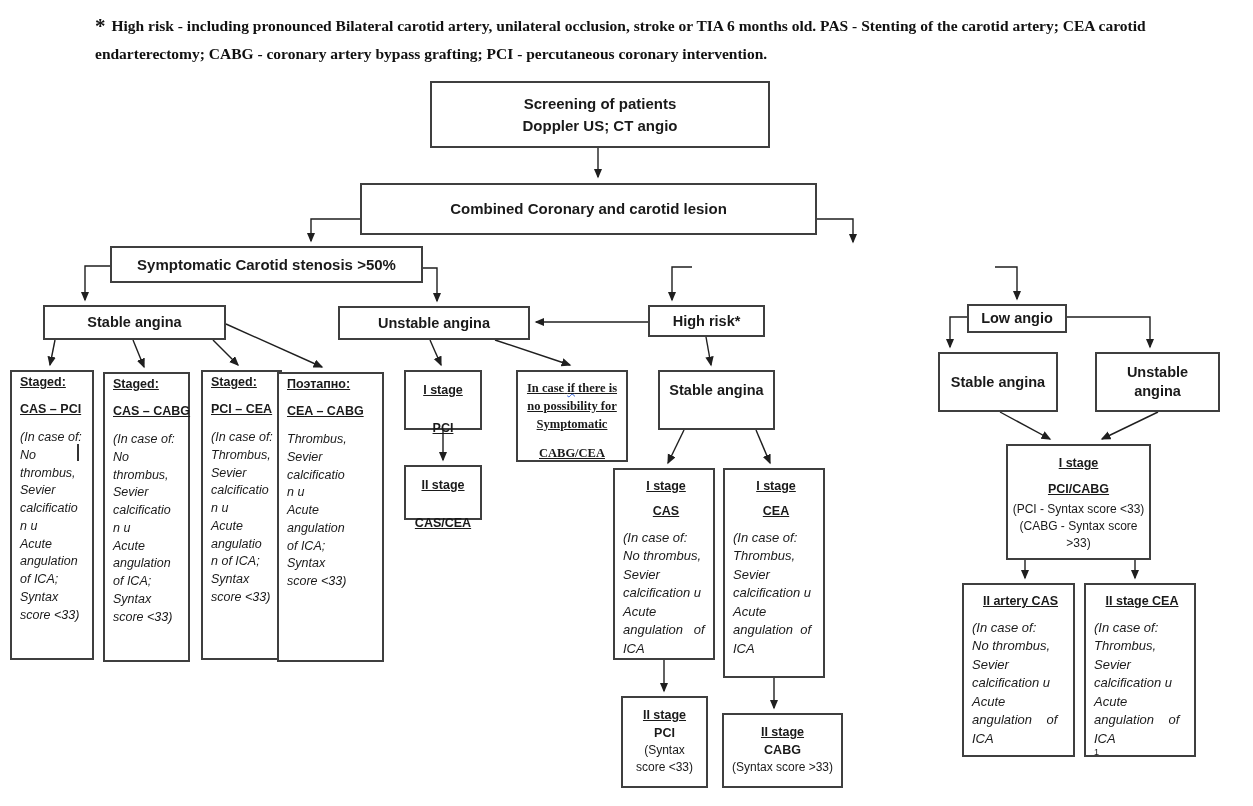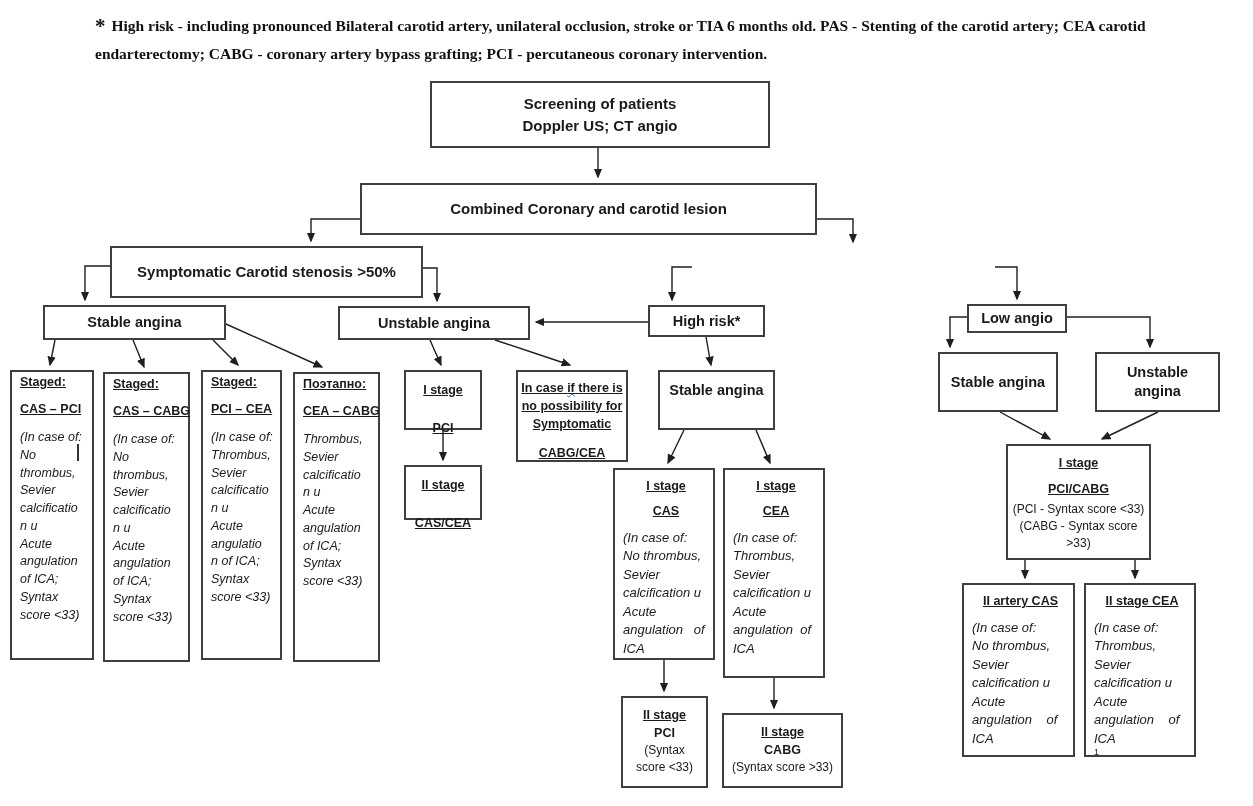--- a/index.html
+++ b/index.html
@@ -59,21 +59,21 @@
     line-height: 1.42;
     font-size: 12.5px;
   }
   .u { font-weight: bold; text-decoration: underline; }
 
   
   .stagebox { text-align: center; padding-top: 9px; font-size: 12.5px; }
   .stage-multiline { white-space: pre-line; line-height: 1.5; }
   .wavy { text-decoration: underline; text-decoration-style: wavy; text-decoration-color: #2a5bd7; text-decoration-thickness: 1px; }
   .b14 { padding-top: 7px; font-size: 12.5px; line-height: 1.45; }
-  .b14 .b14-line { font-weight: bold; text-decoration: underline; }
+  .b14 .b14-line { font-weight: bold; text-decoration: underline; font-family: Liberation Serif, serif; }
   .b14 .b14-gap { height: 11px; }
 
   
   .tallbox { padding: 9px 4px 0 8px; font-size: 13px; }
   .tall-title, .tall-proc {
     font-weight: bold;
     text-decoration: underline;
     text-align: center;
     margin-bottom: 11px;
     font-size: 12.5px;
@@ -141,21 +141,21 @@
   </svg>
 
   <div class="note">
     <span class="ast">*</span><span class="note-text">High risk - including pronounced Bilateral carotid artery, unilateral occlusion, stroke or TIA 6 months old. PAS - Stenting of the carotid artery; CEA carotid
 endarterectomy; CABG - coronary artery bypass grafting; PCI - percutaneous coronary intervention.</span>
   </div>
 
   <div class="box center-box fs15" style="left:430px;top:81px;width:340px;height:67px">Screening of patients
 Doppler US; CT angio</div>
   <div class="box center-box fs15" style="left:360px;top:183px;width:457px;height:52px">Combined Coronary and carotid lesion</div>
-  <div class="box center-box fs15" style="left:110px;top:246px;width:313px;height:52px">Symptomatic Carotid stenosis &gt;50%</div>
+  <div class="box center-box fs15" style="left:110px;top:246px;width:313px;height:37px">Symptomatic Carotid stenosis &gt;50%</div>
   <div class="box center-box fs14" style="left:43px;top:305px;width:183px;height:35px">Stable angina</div>
   <div class="box center-box fs14" style="left:338px;top:306px;width:192px;height:34px">Unstable angina</div>
   <div class="box center-box fs14" style="left:648px;top:305px;width:117px;height:32px">High risk*</div>
   <div class="box center-box fs14" style="left:967px;top:304px;width:100px;height:29px">Low angio</div>
 
   <div class="box col" style="left:10px;top:370px;width:84px;height:290px">
     <div class="col-label">Staged:</div>
     <div class="col-proc">CAS – PCI</div>
     <div class="col-body">(In case of:
 No
@@ -192,21 +192,21 @@
 Thrombus,
 Sevier
 calcificatio
 n u
 Acute
 angulatio
 n of ICA;
 Syntax
 score &lt;33)</div>
   </div>
-  <div class="box col" style="left:293px;top:372px;width:87px;height:290px">
+  <div class="box col" style="left:277px;top:372px;width:107px;height:290px">
     <div class="col-label">Поэтапно:</div>
     <div class="col-proc">CEA – CABG</div>
     <div class="col-body">Thrombus,
 Sevier
 calcificatio
 n u
 Acute
 angulation
 of ICA;
 Syntax

